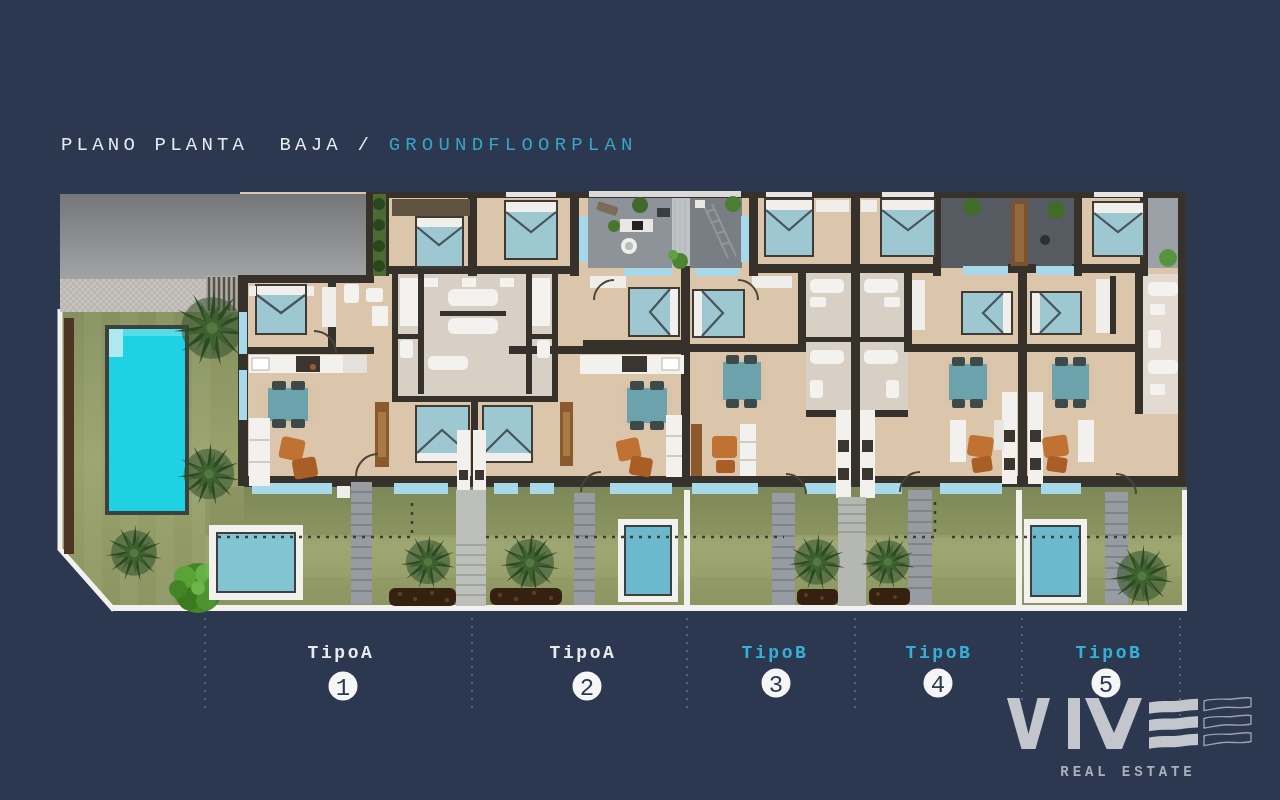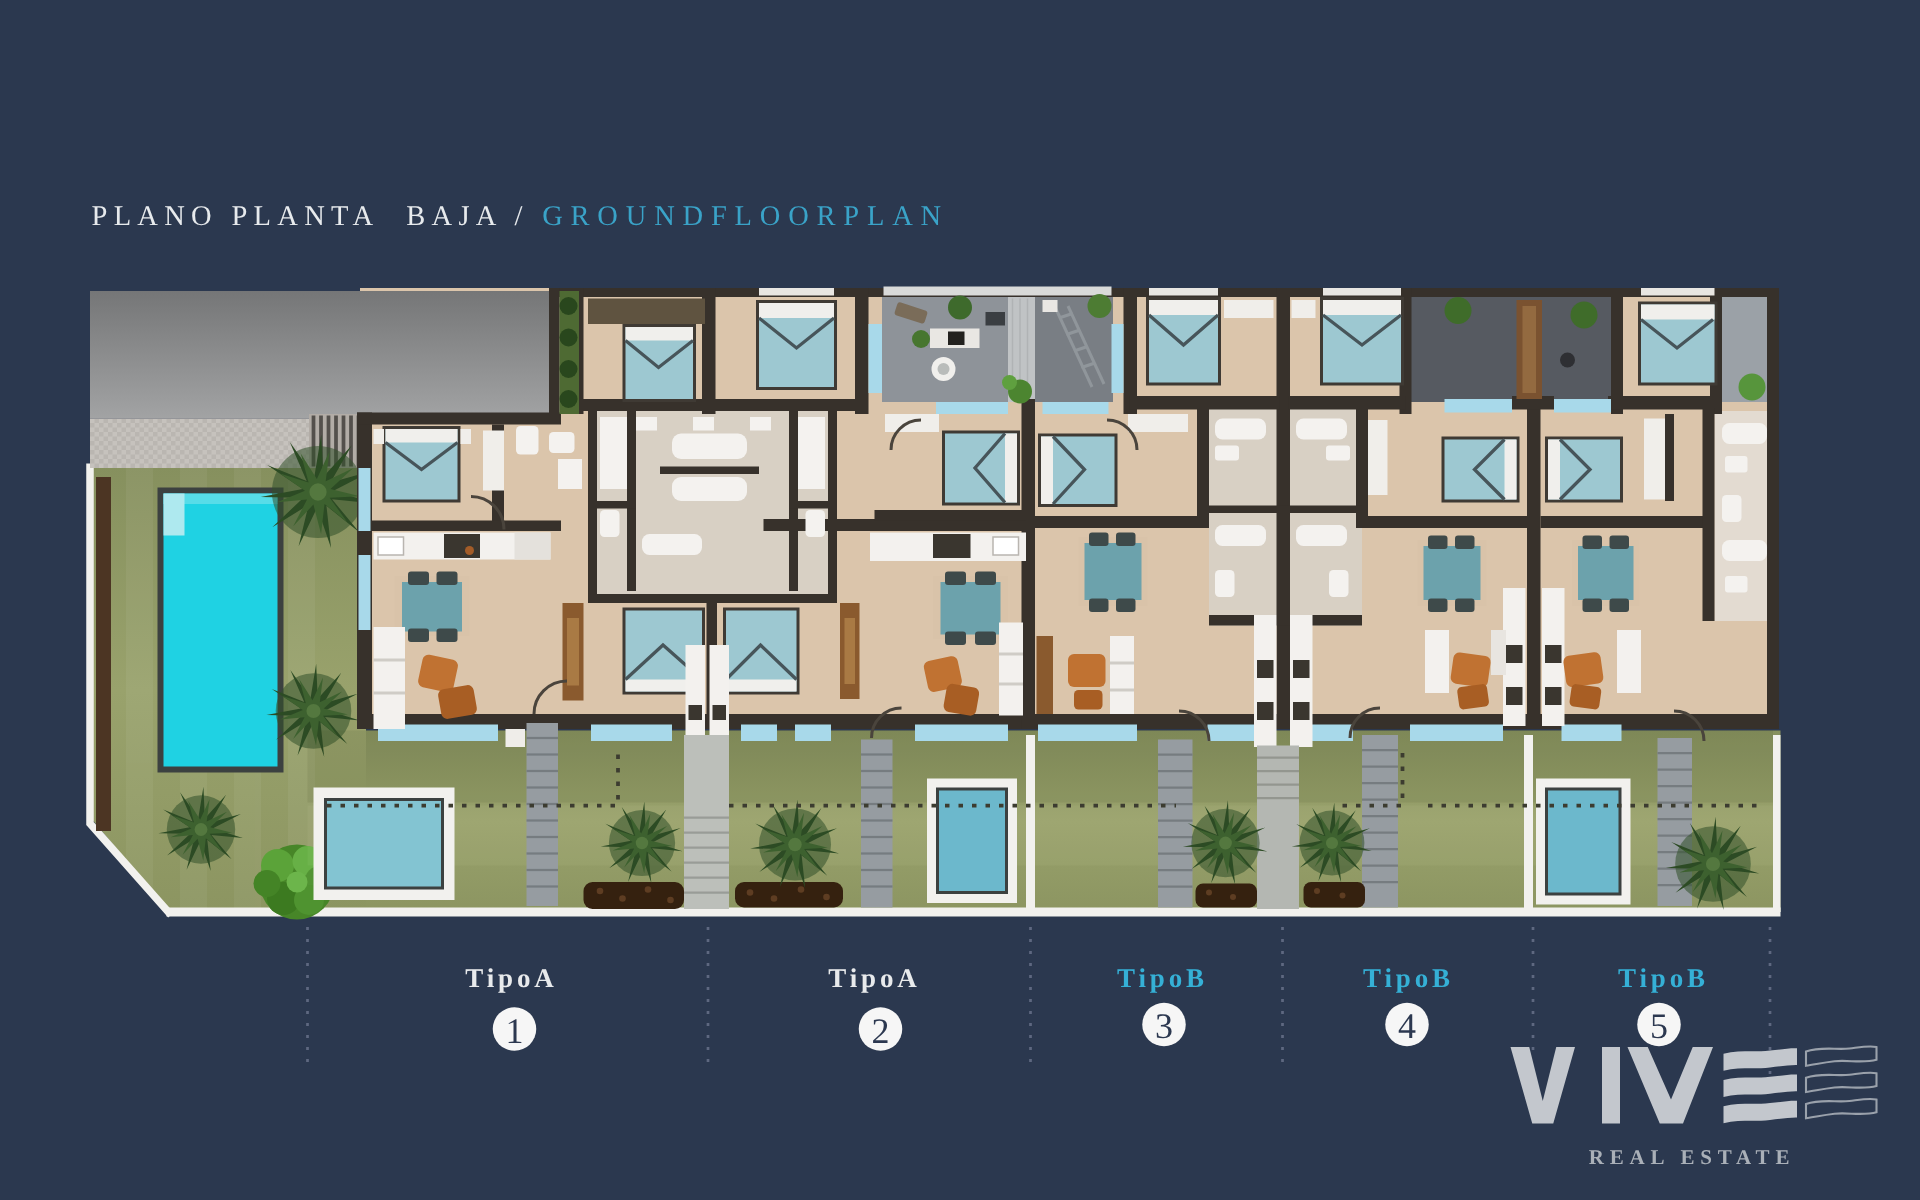--- a/index.html
+++ b/index.html
@@ -1,16 +1,16 @@
 <!DOCTYPE html>
 <html><head>
 <meta charset="utf-8">
 <style>
   html,body{margin:0;padding:0;background:#2b384f;}
-  #stage{position:relative;width:1280px;height:800px;overflow:hidden;font-family:Liberation Serif, serif;}
+  #stage{position:relative;width:1280px;height:800px;overflow:hidden;font-family:Liberation Mono, monospace;}
 </style>
 </head>
 <body>
 <div id="stage">
 <svg width="1280" height="800" viewBox="0 0 1280 800">
 <defs>
   <linearGradient id="drive" x1="0" y1="0" x2="0" y2="1">
     <stop offset="0" stop-color="#757677"></stop>
           <stop offset="1" stop-color="#a2a3a4"></stop>
   </linearGradient>

